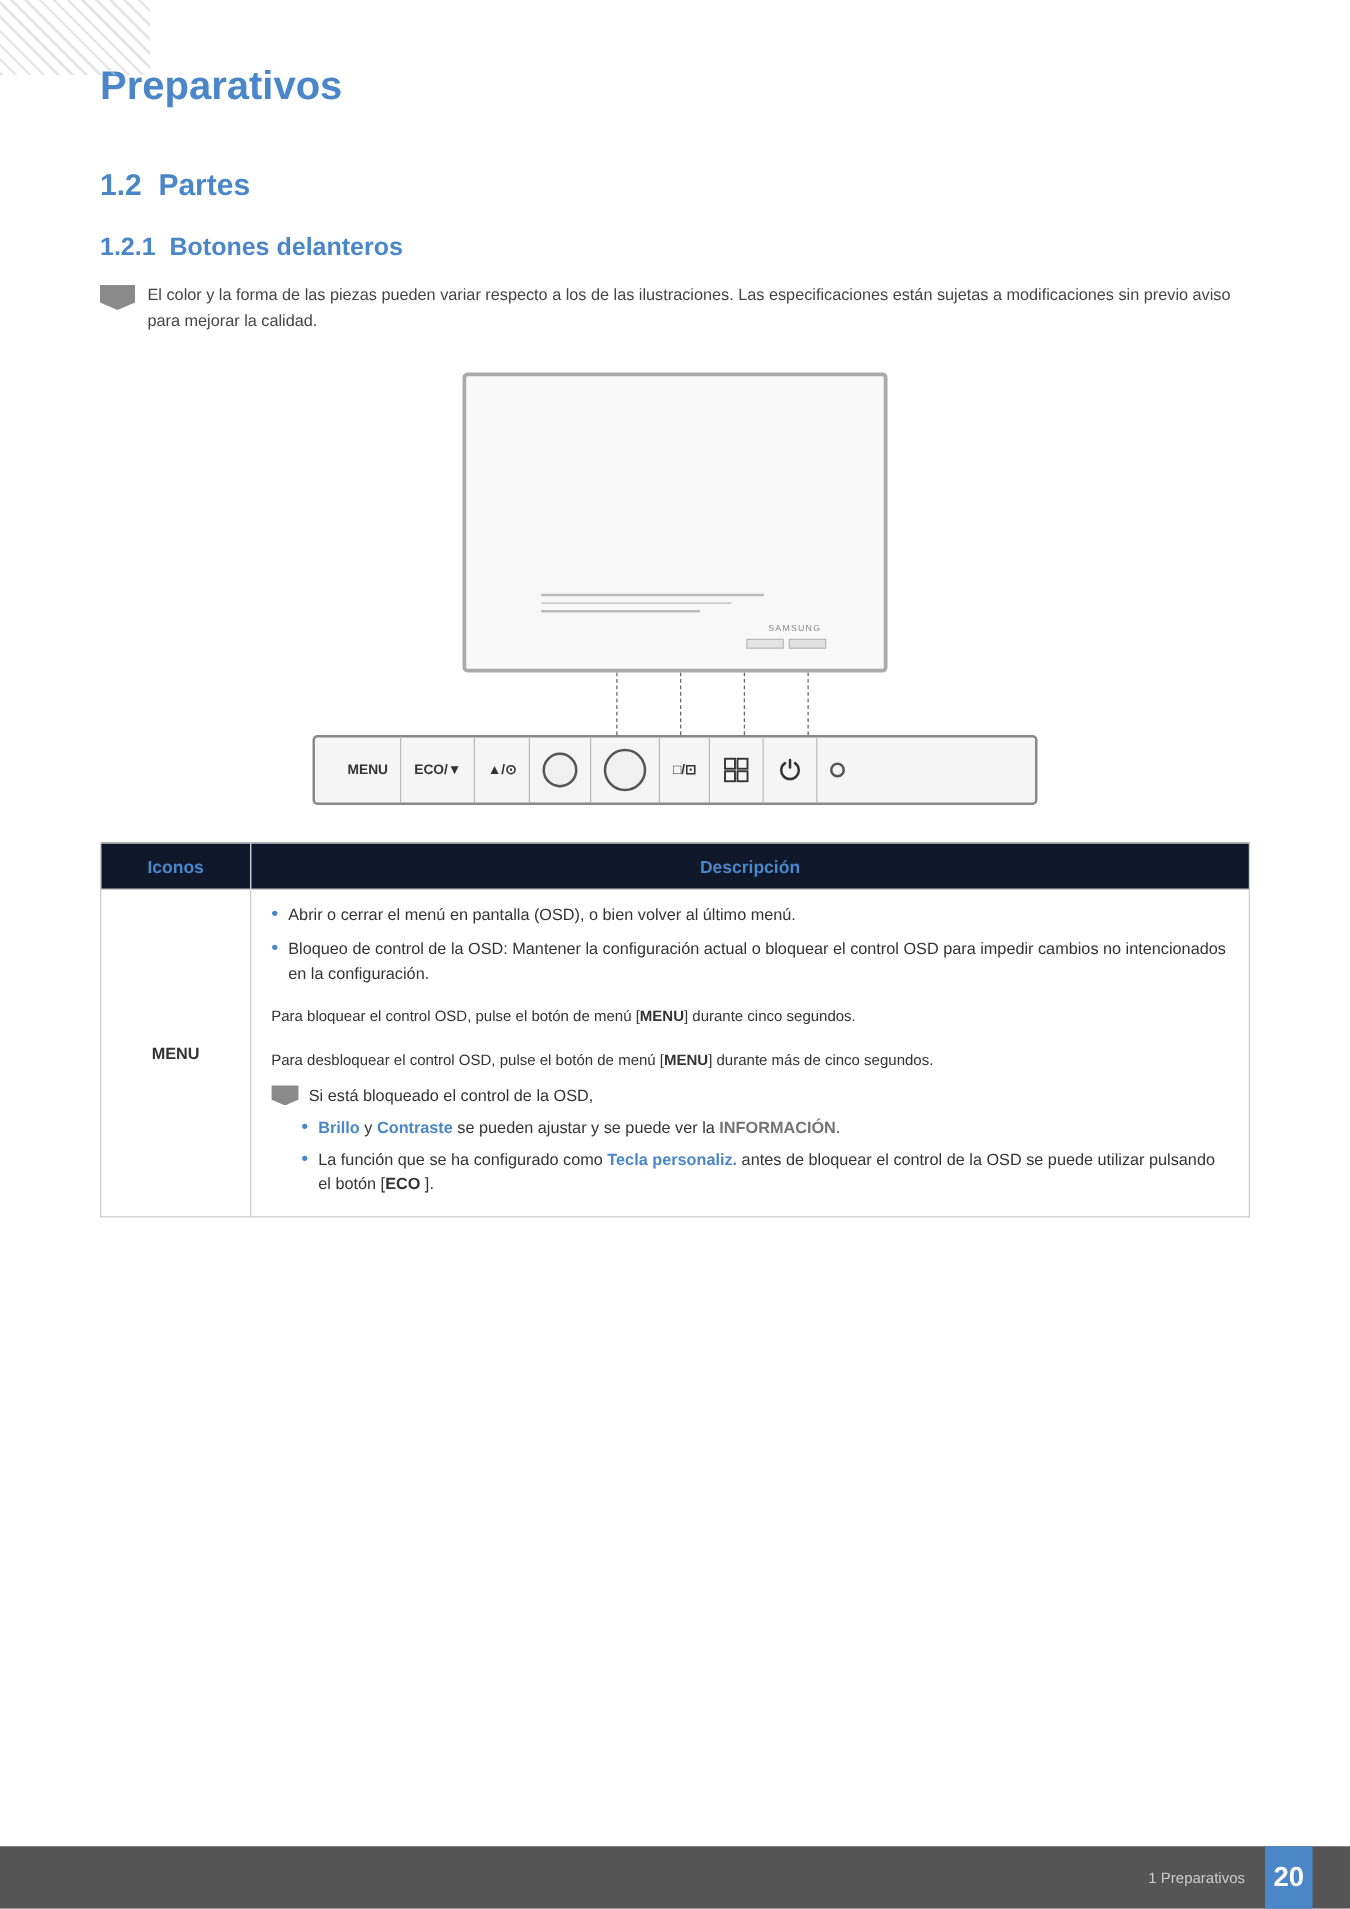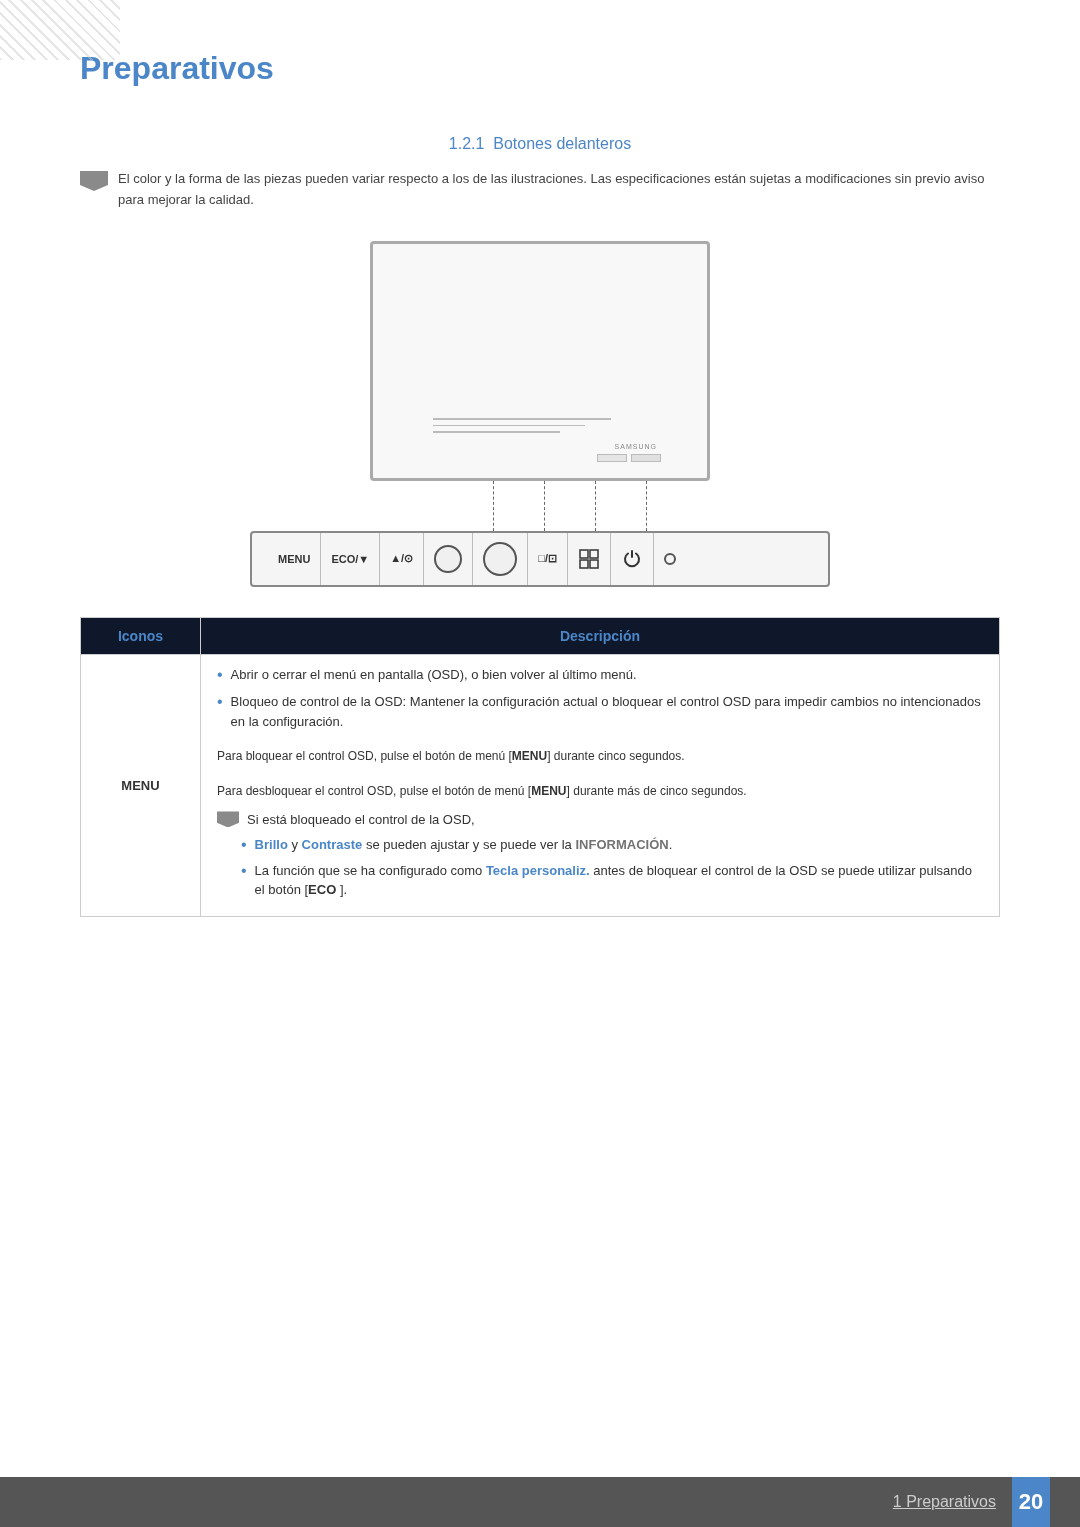--- a/index.html
+++ b/index.html
@@ -51,25 +51,24 @@
 
     
     .section-heading {
       font-size: 24px;
       font-weight: bold;
       color: #4a86c8;
       margin-bottom: 24px;
     }
 
     .subsection-heading {
-      font-size: 16px;
-      font-weight: normal;
+      font-size: 20px;
+      font-weight: bold;
       color: #4a86c8;
       margin-bottom: 16px;
-      text-align: center;
     }
 
     
     .note-box {
       display: flex;
       align-items: flex-start;
       gap: 10px;
       margin-bottom: 24px;
     }
     .note-icon {
@@ -264,22 +263,21 @@
       right: 0;
       height: 50px;
       background: #555;
       display: flex;
       align-items: center;
       justify-content: flex-end;
       padding: 0 30px;
     }
     .footer-text {
       color: #ccc;
-      font-size: 16px;
-      text-decoration: underline;
+      font-size: 12px;
     }
     .footer-page {
       background: #4a86c8;
       color: #fff;
       font-size: 22px;
       font-weight: bold;
       width: 38px;
       height: 50px;
       display: flex;
       align-items: center;
@@ -297,20 +295,23 @@
 <body>
 
 <div class="top-corner">
   <div class="top-corner-inner"></div>
 </div>
 
 <div class="page-container">
 
   <h1 class="page-title">Preparativos</h1>
 
+  <h2 class="section-heading">
+    <span>1.2</span>&nbsp;&nbsp;<span>Partes</span>
+  </h2>
 
   <h3 class="subsection-heading">
     <span>1.2.1</span>&nbsp;&nbsp;<span>Botones delanteros</span>
   </h3>
 
   <div class="note-box">
     <div class="note-icon"></div>
     <p class="note-text">El color y la forma de las piezas pueden variar respecto a los de las ilustraciones. Las especificaciones están sujetas a modificaciones sin previo aviso para mejorar la calidad.</p>
   </div>
 

